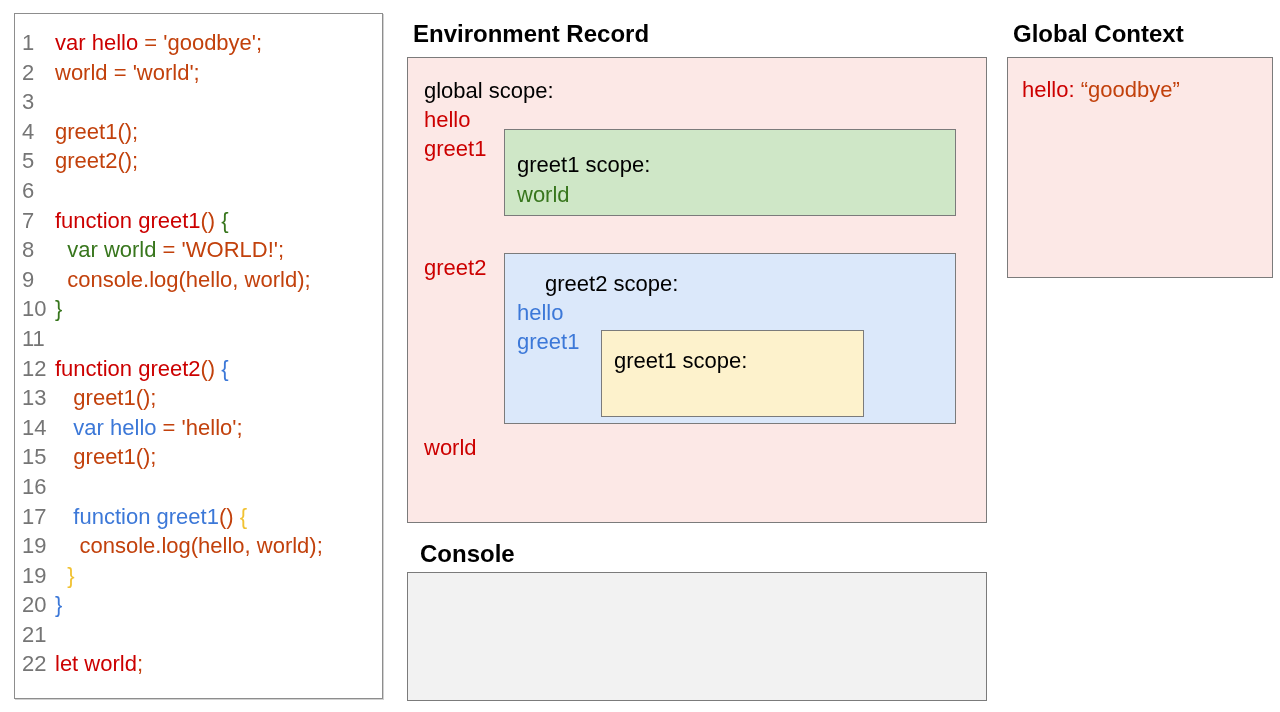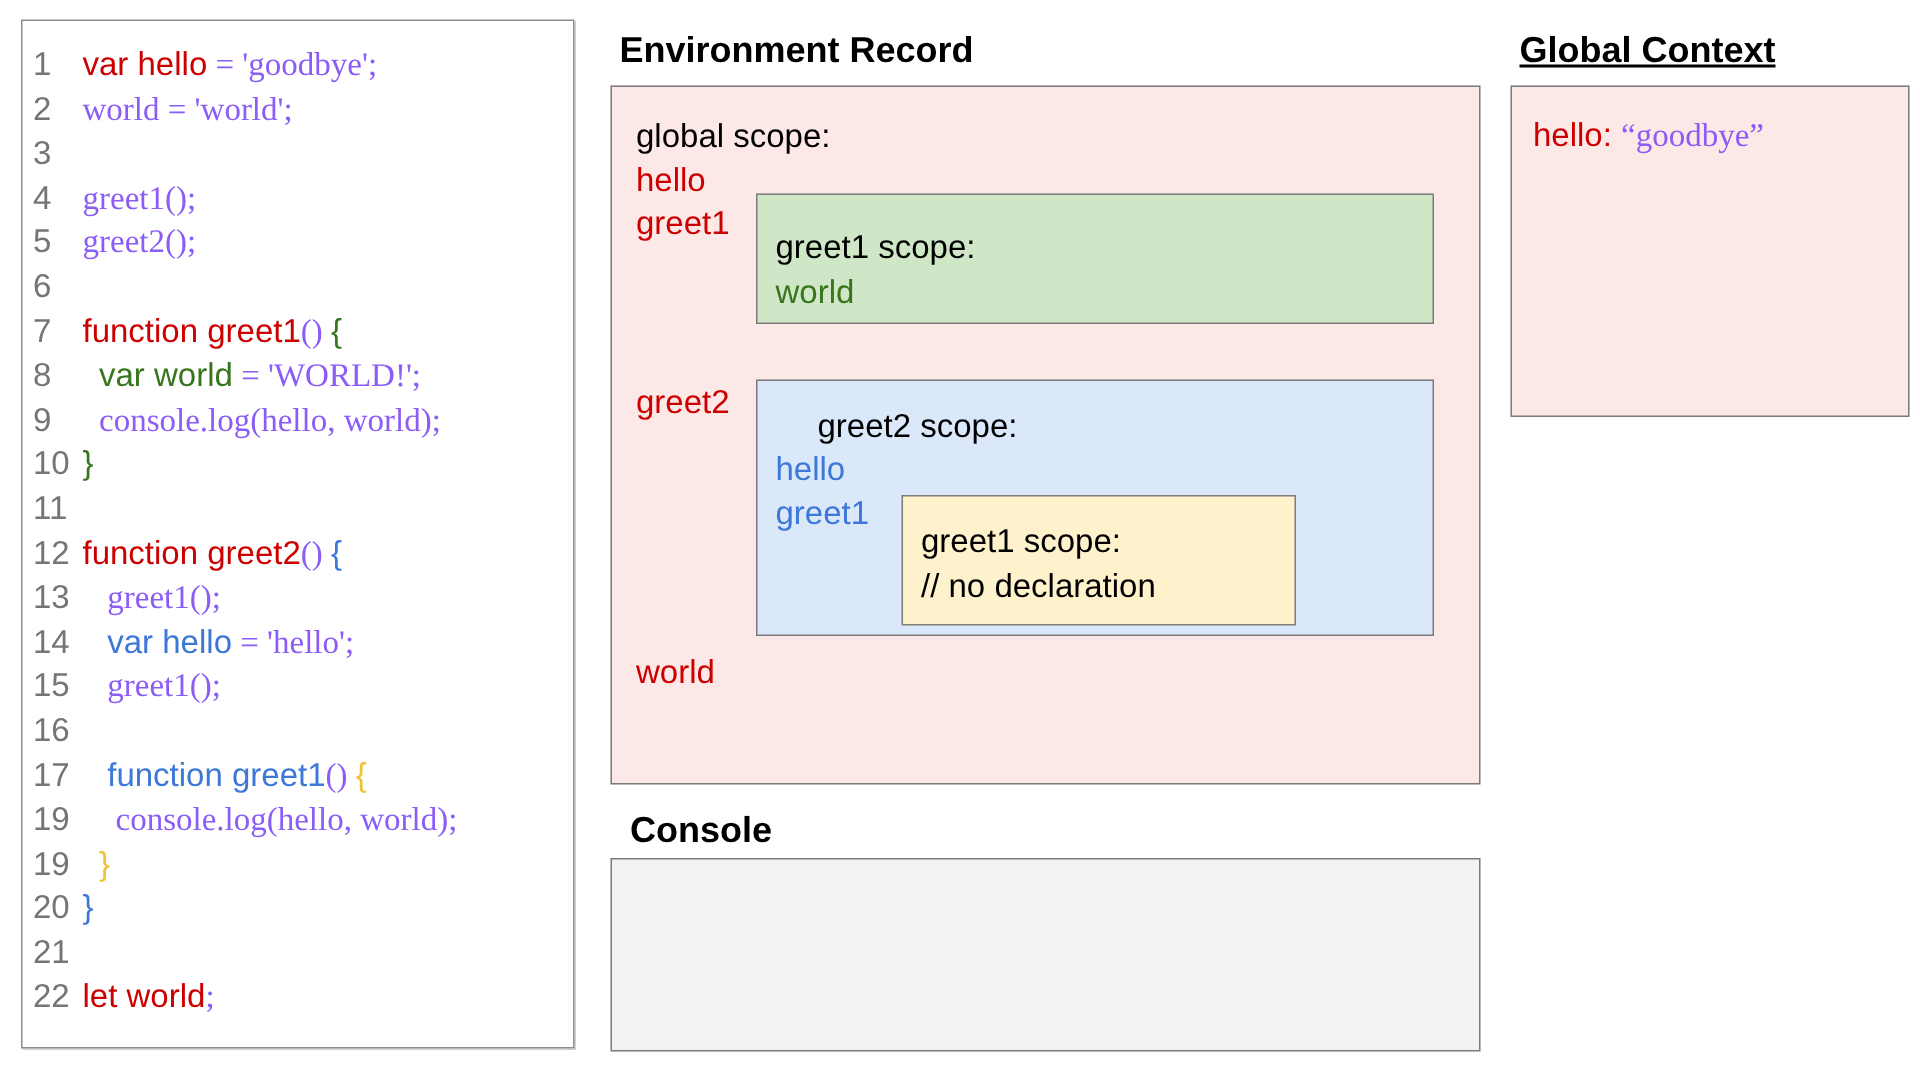--- a/index.html
+++ b/index.html
@@ -14,21 +14,21 @@
   .code-panel{
     left:14px;top:13px;width:369px;height:686px;
     background:#ffffff;border:1.5px solid #8d8d8d;box-sizing:border-box;
     box-shadow:1px 1px 0 rgba(0,0,0,0.18);
     padding-top:14px;
   }
   .code-line{display:flex;height:29.6px;font-size:22px;line-height:29.6px;}
   .ln{flex:none;width:40px;padding-left:7px;color:var(--gray_line_number,#757575);box-sizing:border-box;}
   .code{white-space:pre;}
   .c-red{color:var(--red,#cc0000);}
-  .c-black{color:#8b5cf6;font-family:Liberation Serif, serif;}
+  .c-black{color:#c2410c;}
   .c-green{color:var(--green,#38761d);}
   .c-blue{color:var(--blue,#3c78d8);}
   .c-orange{color:var(--orange,#f1c232);}
 
   
   .box{box-sizing:border-box;border:1.5px solid #7b7b7b;}
   .env-box{left:407px;top:57px;width:580px;height:466px;background:var(--pink_bg,#fce8e6);}
   .green-box{left:96px;top:71px;width:452px;height:87px;background:var(--green_bg,#cfe7c7);}
   .blue-box{left:96px;top:195px;width:452px;height:171px;background:var(--blue_bg,#dbe8fa);}
   .yellow-box{left:96px;top:76px;width:263px;height:87px;background:var(--yellow_bg,#fdf2cc);}
@@ -146,26 +146,25 @@
     <div class="lbl c-green" style="left:12px;top:51px;">world</div>
   </div>
 
   <div class="abs box blue-box">
     <div class="lbl" style="left:12px;top:16px;margin-left:28px;">greet2 scope:</div>
     <div class="lbl c-blue" style="left:12px;top:45px;">hello</div>
     <div class="lbl c-blue" style="left:12px;top:74px;">greet1</div>
 
     <div class="abs box yellow-box">
       <div class="lbl" style="left:12px;top:16px;">greet1 scope:</div>
-      <div class="lbl" style="left:12px;top:46px;">// no declaration</div>
     </div>
   </div>
 </div>
 
-<div class="abs heading" style="left:1013px;top:20px;text-decoration:underline;">Global Context</div>
+<div class="abs heading" style="left:1013px;top:20px;">Global Context</div>
 
 <div class="abs box gc-box">
   <div class="lbl" style="left:14px;top:18px;">
     <span class="c-red">hello:</span><span> </span><span class="c-black">“goodbye”</span>
   </div>
 </div>
 
 <div class="abs heading" style="left:420px;top:540px;">Console</div>
 <div class="abs box console-box"></div>
 

